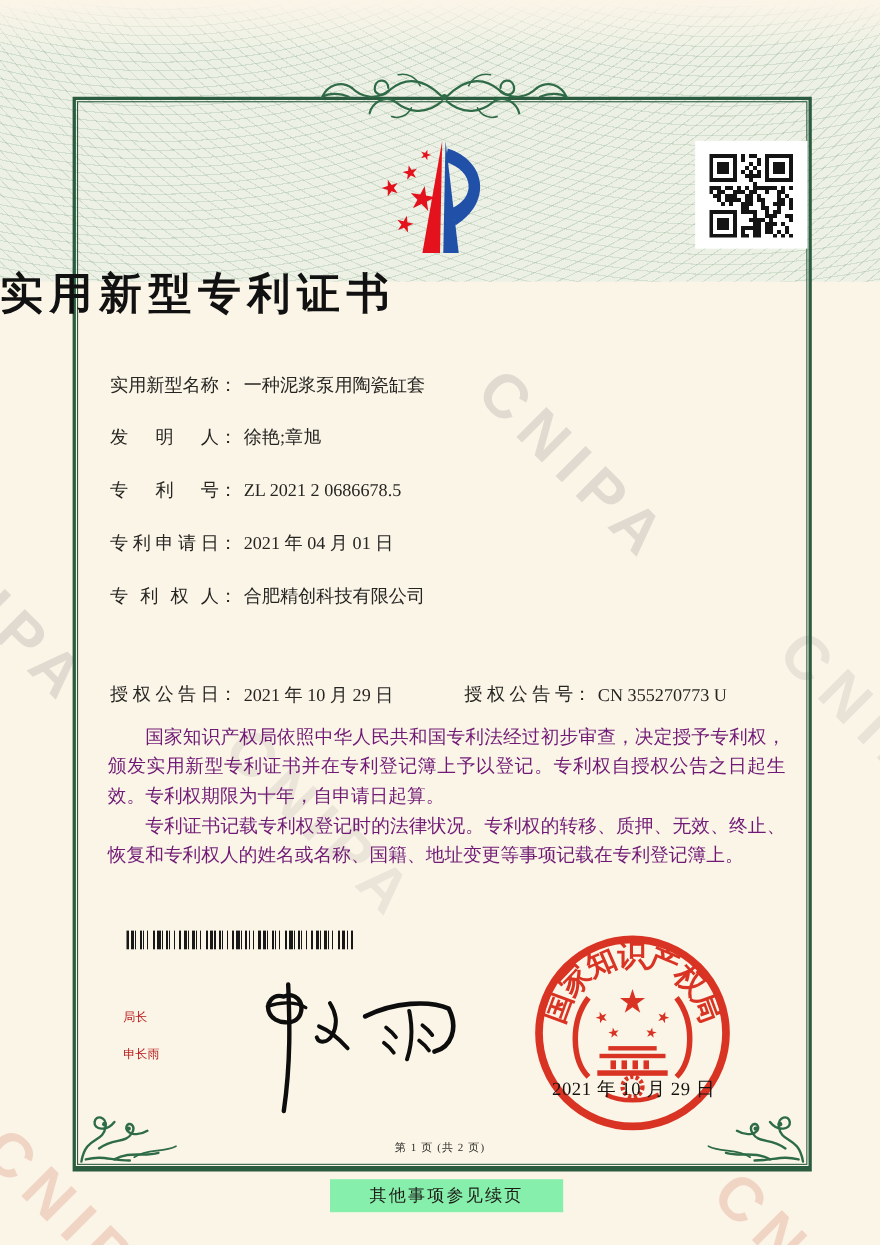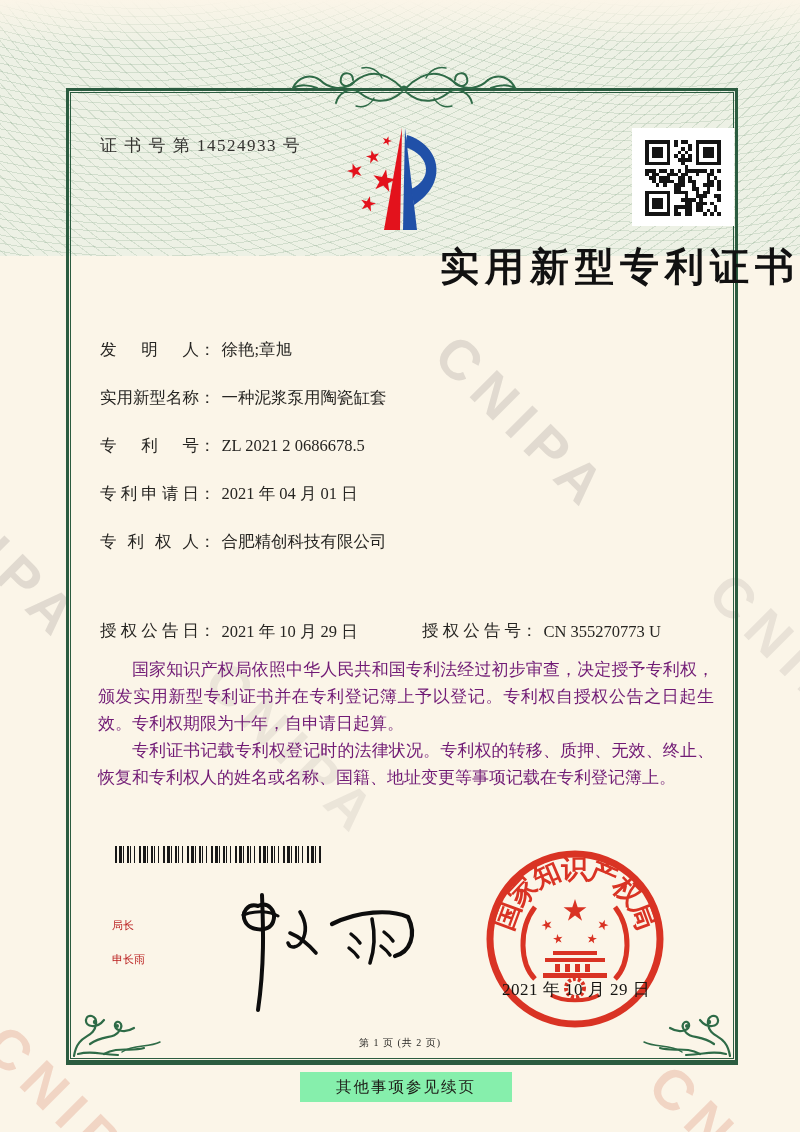--- a/index.html
+++ b/index.html
@@ -21,21 +21,21 @@
   
   .frame{position:absolute;left:66px;top:88px;width:666px;height:969px;z-index:1;
          border:3px solid #2b5c40;border-bottom-width:5px;}
   .frame::after{content:"";position:absolute;inset:1px;border:1px solid #2b5c40;}
   .orn{position:absolute;z-index:2;}
   
   .certno{position:absolute;left:100px;top:134px;z-index:3;font-size:17px;letter-spacing:1.5px;color:#33322f;}
   .logo{position:absolute;left:342px;top:126px;z-index:3;}
   .qrpatch{position:absolute;left:632px;top:128px;width:102px;height:98px;background:#fff;z-index:3;
            display:flex;align-items:flex-start;justify-content:center;padding-top:12px;box-sizing:border-box;}
-  .title{position:absolute;left:0;top:240px;width:800px;text-align:right;z-index:3;
+  .title{position:absolute;left:0;top:240px;width:800px;text-align:left;z-index:3;
          font-size:39px;font-weight:700;letter-spacing:6px;color:#111;}
   
   .fields{position:absolute;left:100px;top:338px;width:616px;z-index:3;font-size:16.5px;line-height:24px;}
   .frow{margin-bottom:24px;white-space:nowrap;}
   .flabel{display:inline-block;width:6em;text-align:justify;text-align-last:justify;vertical-align:top;}
   .fcolon{vertical-align:top;}
   .fvalue{display:inline-block;margin-left:6px;vertical-align:top;white-space:pre-line;max-width:480px;line-height:23px;}
   .grantrow{position:absolute;left:100px;top:620px;width:616px;z-index:3;font-size:16.5px;display:flex;}
   .grantrow .col1{width:322px;}
   
@@ -123,21 +123,20 @@
         <path d="M8,62 C24,58 30,63 48,63"></path>
         <path d="M20,52 C34,42 44,48 50,38 C54,31 47,27 45,32 C43,38 54,42 64,36"></path>
         <path d="M34,62 C48,54 60,60 74,56"></path>
         <path d="M52,60 C64,52 78,56 90,50" stroke-width="1.5"></path>
       </g>
       <circle cx="25" cy="30" r="2.2" fill="#2e6b47"></circle>
       <circle cx="47" cy="34" r="2" fill="#2e6b47"></circle>
     </g>
   </svg>
 
-  <div class="certno">证 书 号 第 14524933 号</div>
 
   <svg class="logo" width="118" height="108" viewBox="0 0 118 108">
     <defs>
       <path id="st" d="M0,-1 L0.2245,-0.309 L0.951,-0.309 L0.363,0.118 L0.588,0.809 L0,0.382 L-0.588,0.809 L-0.363,0.118 L-0.951,-0.309 L-0.2245,-0.309 Z"></path>
     </defs>
     <polygon points="60,2 42,104 58,104" fill="#e3121c"></polygon>
     <polygon points="63,2 61,104 75,104" fill="#2050a8"></polygon>
     <path d="M65,9 C100,20 106,58 72,79 L69,63 C90,54 90,30 63,21 Z" fill="#2050a8"></path>
     <g fill="#e3121c">
       <use href="#st" transform="translate(45,15) scale(5) rotate(18)"></use>
@@ -378,24 +377,24 @@
         <rect x="64" y="80" width="4" height="4"></rect>
         <rect x="72" y="80" width="4" height="4"></rect>
         <rect x="80" y="80" width="4" height="4"></rect>
       </svg>
   </div>
 
   <div class="title">实用新型专利证书</div>
 
   <div class="fields">
     <div class="frow">
+      <span class="flabel">实用新型名称</span><span class="fcolon">：</span><span class="fvalue">一种泥浆泵用陶瓷缸套</span>
+    </div>
+    <div class="frow">
       <span class="flabel">发明人</span><span class="fcolon">：</span><span class="fvalue">徐艳;章旭</span>
-    </div>
-    <div class="frow">
-      <span class="flabel">实用新型名称</span><span class="fcolon">：</span><span class="fvalue">一种泥浆泵用陶瓷缸套</span>
     </div>
     <div class="frow">
       <span class="flabel">专利号</span><span class="fcolon">：</span><span class="fvalue">ZL 2021 2 0686678.5</span>
     </div>
     <div class="frow">
       <span class="flabel">专利申请日</span><span class="fcolon">：</span><span class="fvalue">2021 年 04 月 01 日</span>
     </div>
     <div class="frow">
       <span class="flabel">专利权人</span><span class="fcolon">：</span><span class="fvalue">合肥精创科技有限公司</span>
     </div>

